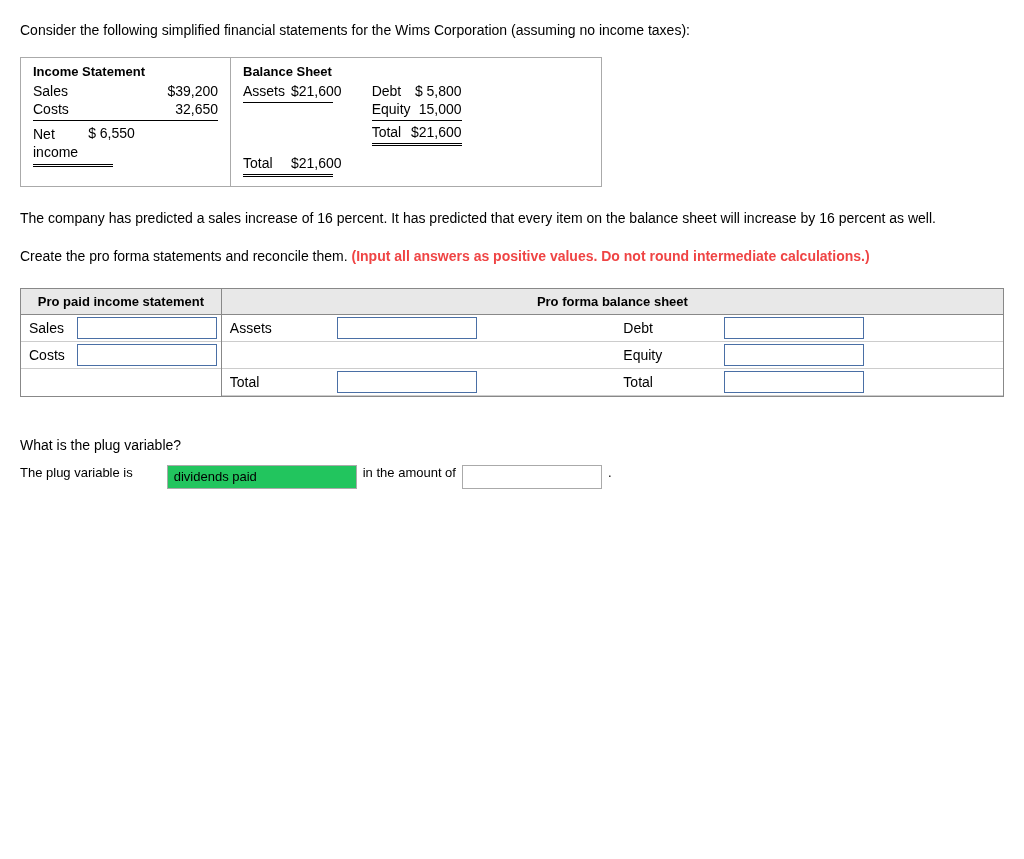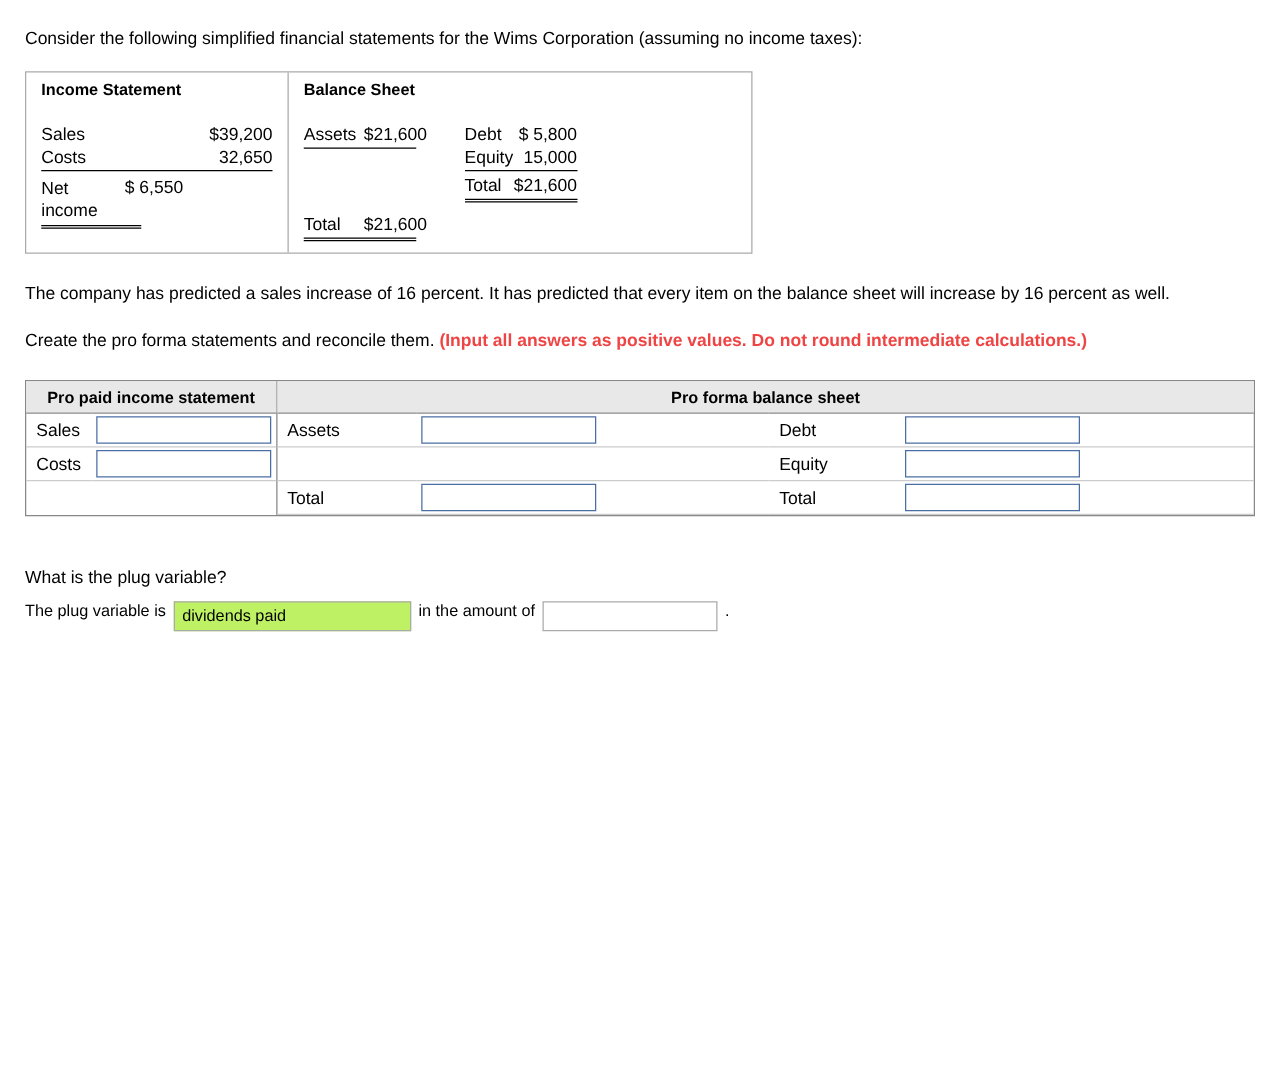--- a/index.html
+++ b/index.html
@@ -106,22 +106,23 @@
     .plug-label {
       font-size: 13px;
       white-space: nowrap;
     }
 
     .plug-input-text {
       border: 1px solid #aaa;
       padding: 3px 6px;
       font-size: 13px;
       height: 24px;
-      background: #bef264;
+      background: #22c55e;
       min-width: 120px;
+      margin-left: 28px;
     }
 
     .plug-input-num {
       border: 1px solid #aaa;
       padding: 3px 6px;
       font-size: 13px;
       height: 24px;
       background: #fff;
       width: 140px;
     }
@@ -145,21 +146,21 @@
     }
 
     .orig-balance {
       padding: 6px 12px;
       min-width: 370px;
     }
 
     .orig-title {
       font-weight: bold;
       font-size: 13px;
-      margin-bottom: 20px;
+      margin-bottom: 4px;
     }
 
     .row-data {
       display: flex;
       justify-content: space-between;
       margin-bottom: 2px;
       gap: 10px;
     }
 
     .row-data .label { min-width: 60px; }
@@ -205,21 +206,21 @@
         <span class="label">Sales</span>
         <span class="value">$39,200</span>
       </div>
       <div class="row-data">
         <span class="label">Costs</span>
         <span class="value">32,650</span>
       </div>
       <div class="divider-single"></div>
       <div class="net-income-row">
         <span style="line-height:1.3;">Net<br>income</span>
-        <span class="value" style="text-align:center; min-width:70px;">$ 6,550</span>
+        <span class="value" style="text-align:left; min-width:70px;">$ 6,550</span>
       </div>
       <div class="divider-double" style="width:80px;"></div>
     </div>
 
     <div class="orig-balance">
       <div class="orig-title">Balance Sheet</div>
       <div style="display:flex; gap:30px;">
 
         <div>
           <div class="bal-row">

